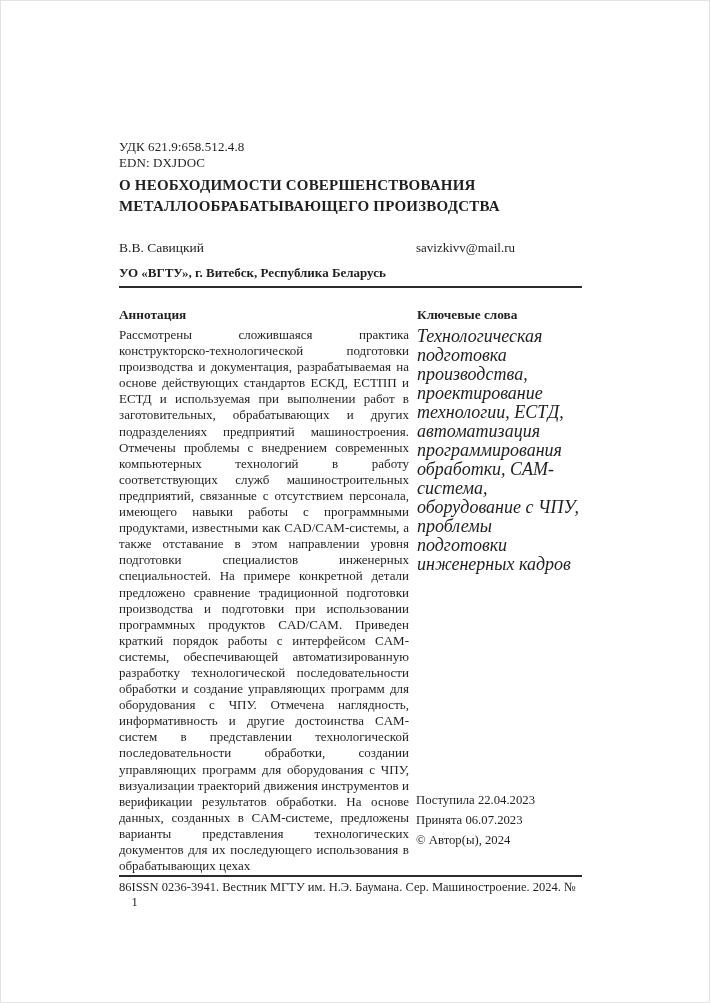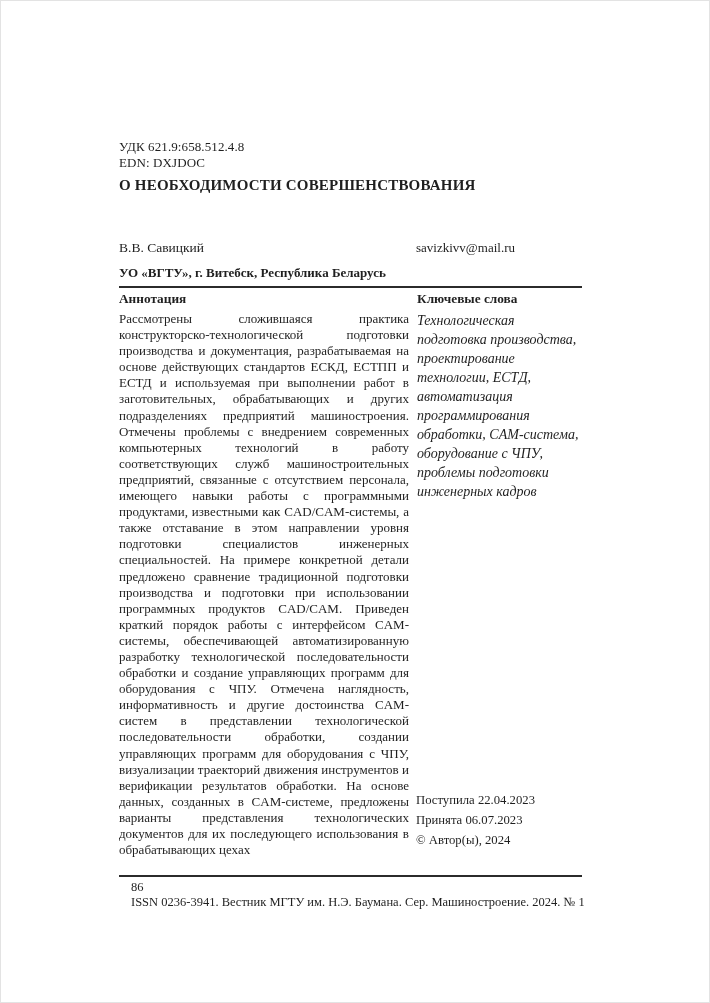--- a/index.html
+++ b/index.html
@@ -72,73 +72,73 @@
     position: absolute;
     left: 0;
     width: 463px;
     height: 2px;
     background: #2b2b2b;
   }
   .rule-top { top: 285px; }
   .rule-bottom { top: 874px; }
   .columns {
     position: absolute;
-    top: 290px;
+    top: 306px;
     left: 0;
     width: 465px;
     display: flex;
   }
   .col-left { width: 290px; margin-right: 8px; }
   .col-right { width: 167px; }
   .section-heading {
     font-size: 13.3px;
     font-weight: bold;
     margin-bottom: 4px;
   }
   .abstract-text {
     font-size: 13px;
     line-height: 16.1px;
     text-align: justify;
   }
   .keywords-text {
-    font-size: 14px;
+    font-size: 18px;
     line-height: 19px;
     font-style: italic;
   }
   .dates-block {
     position: absolute;
     left: 297px;
     top: 789px;
     font-size: 12.7px;
     line-height: 20px;
   }
   .dates-block div { white-space: nowrap; }
   .footer-row {
     position: absolute;
     top: 879px;
-    left: 12px;
+    left: 0;
     width: 463px;
     display: flex;
     justify-content: space-between;
     font-size: 12.5px;
-    flex-direction: column;
   }
 </style>
 </head>
 <body>
 
 <div class="content">
 
   <div class="udc-row">
     <span>УДК 621.9:658.512.4.8</span>
     <span>EDN: DXJDOC</span>
   </div>
 
   <h1 class="article-title">
     <span>О НЕОБХОДИМОСТИ СОВЕРШЕНСТВОВАНИЯ</span>
+    <span>МЕТАЛЛООБРАБАТЫВАЮЩЕГО ПРОИЗВОДСТВА</span>
   </h1>
 
   <div class="author-row">
     <span class="author-name">В.В. Савицкий</span>
     <span class="author-email">savizkivv@mail.ru</span>
   </div>
 
   <div class="affiliation">УО «ВГТУ», г. Витебск, Республика Беларусь</div>
 
   <div class="rule rule-top"></div>

